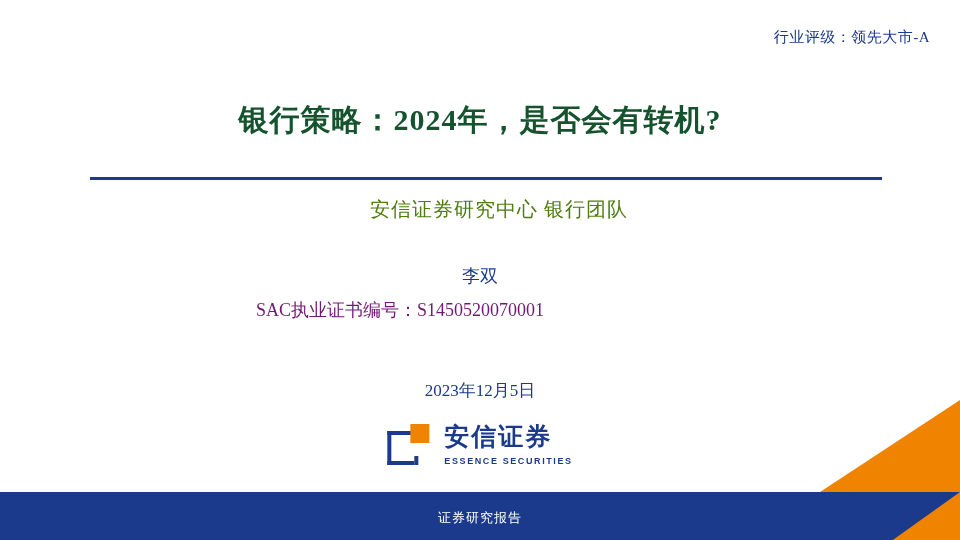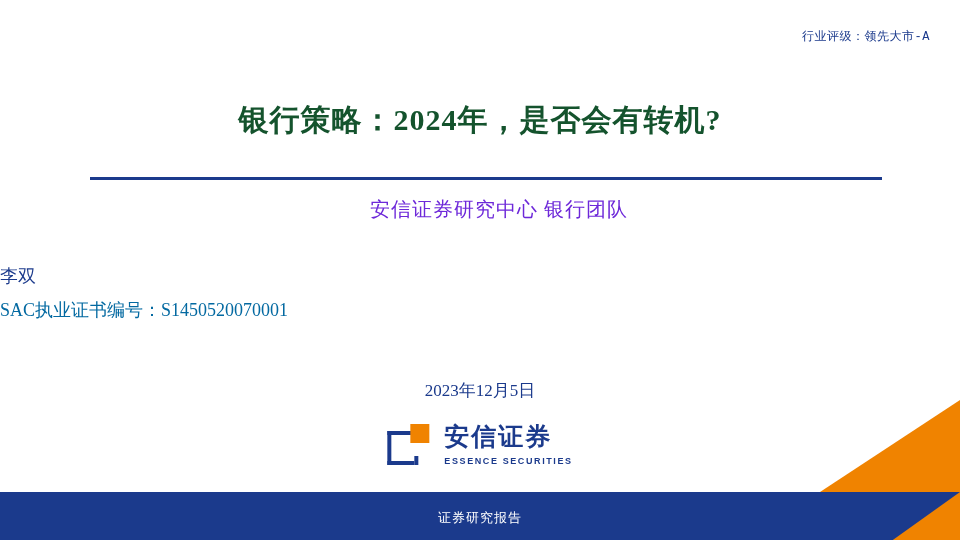--- a/index.html
+++ b/index.html
@@ -12,24 +12,24 @@
   .slide {
     position: relative;
     width: 960px; height: 540px;
     background: #ffffff;
   }
 
   
   .rating {
     position: absolute;
     top: 28px; right: 30px;
-    font-size: 12px;
+    font-size: 15px;
     color: #1b3a8c;
     letter-spacing: 0.5px;
-    font-family: Liberation Mono, monospace;
+    font-family: Liberation Serif, serif;
   }
 
   
   .title {
     position: absolute;
     top: 100px; left: 0; width: 960px;
     text-align: center;
     font-size: 30px;
     font-weight: bold;
     color: #14532d;
@@ -43,35 +43,37 @@
     width: 792px; height: 3px;
     background: #1b3a8c;
   }
 
   
   .org {
     position: absolute;
     top: 196px; left: 0; width: 960px;
     text-align: center;
     font-size: 20px;
-    color: #6d28d9;
+    color: #4d7c0f;
     letter-spacing: 1px;
     padding-left: 38px;
   }
   .author {
     position: absolute;
     top: 264px; left: 0; width: 960px;
+    text-align: center;
     font-size: 18px;
     color: #1b3a8c;
   }
   .cert {
     position: absolute;
     top: 298px; left: 0; width: 800px;
+    text-align: center;
     font-size: 18px;
-    color: #0369a1;
+    color: #701a75;
   }
   .date {
     position: absolute;
     top: 366px; left: 0; width: 960px;
     text-align: center;
     font-size: 17px;
     color: #1b3a8c;
     margin-top: 13px;
   }
 

